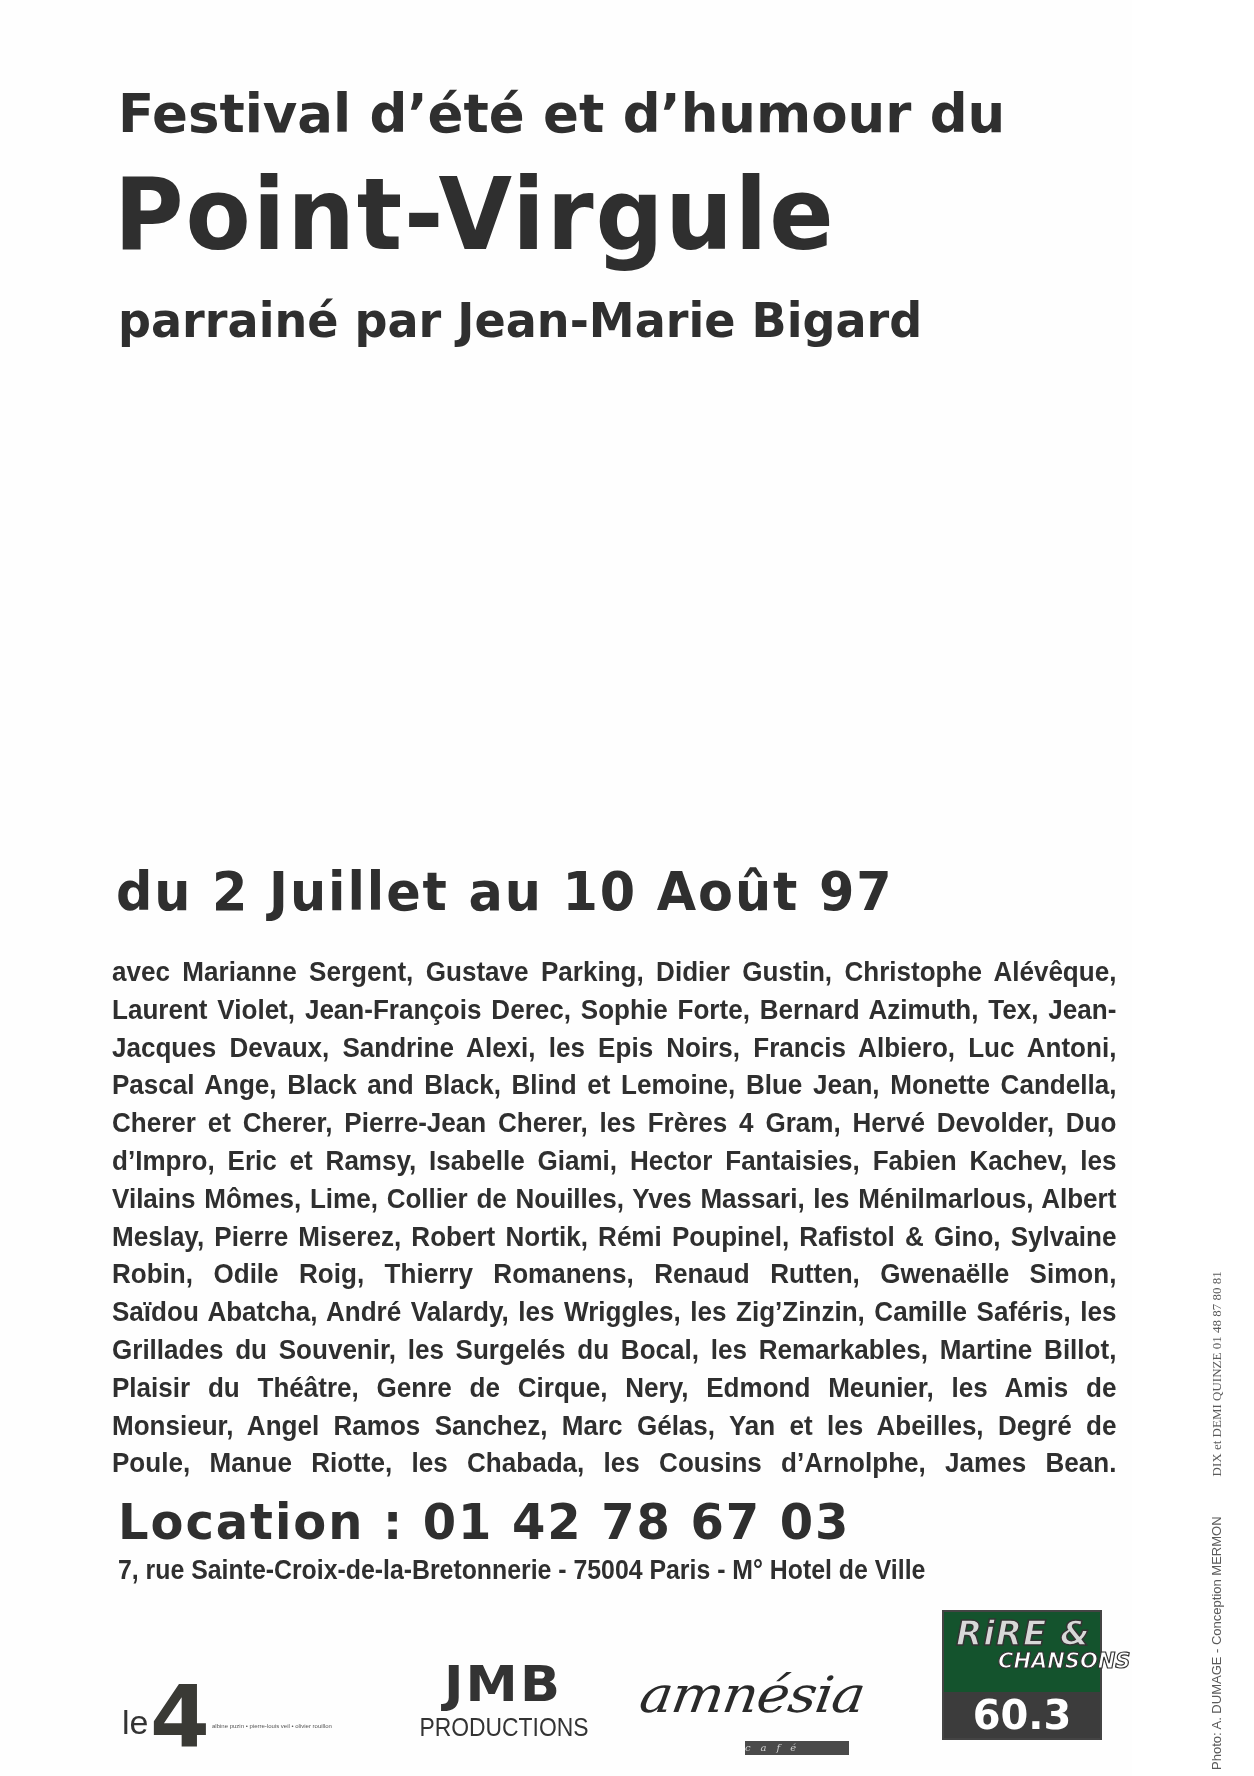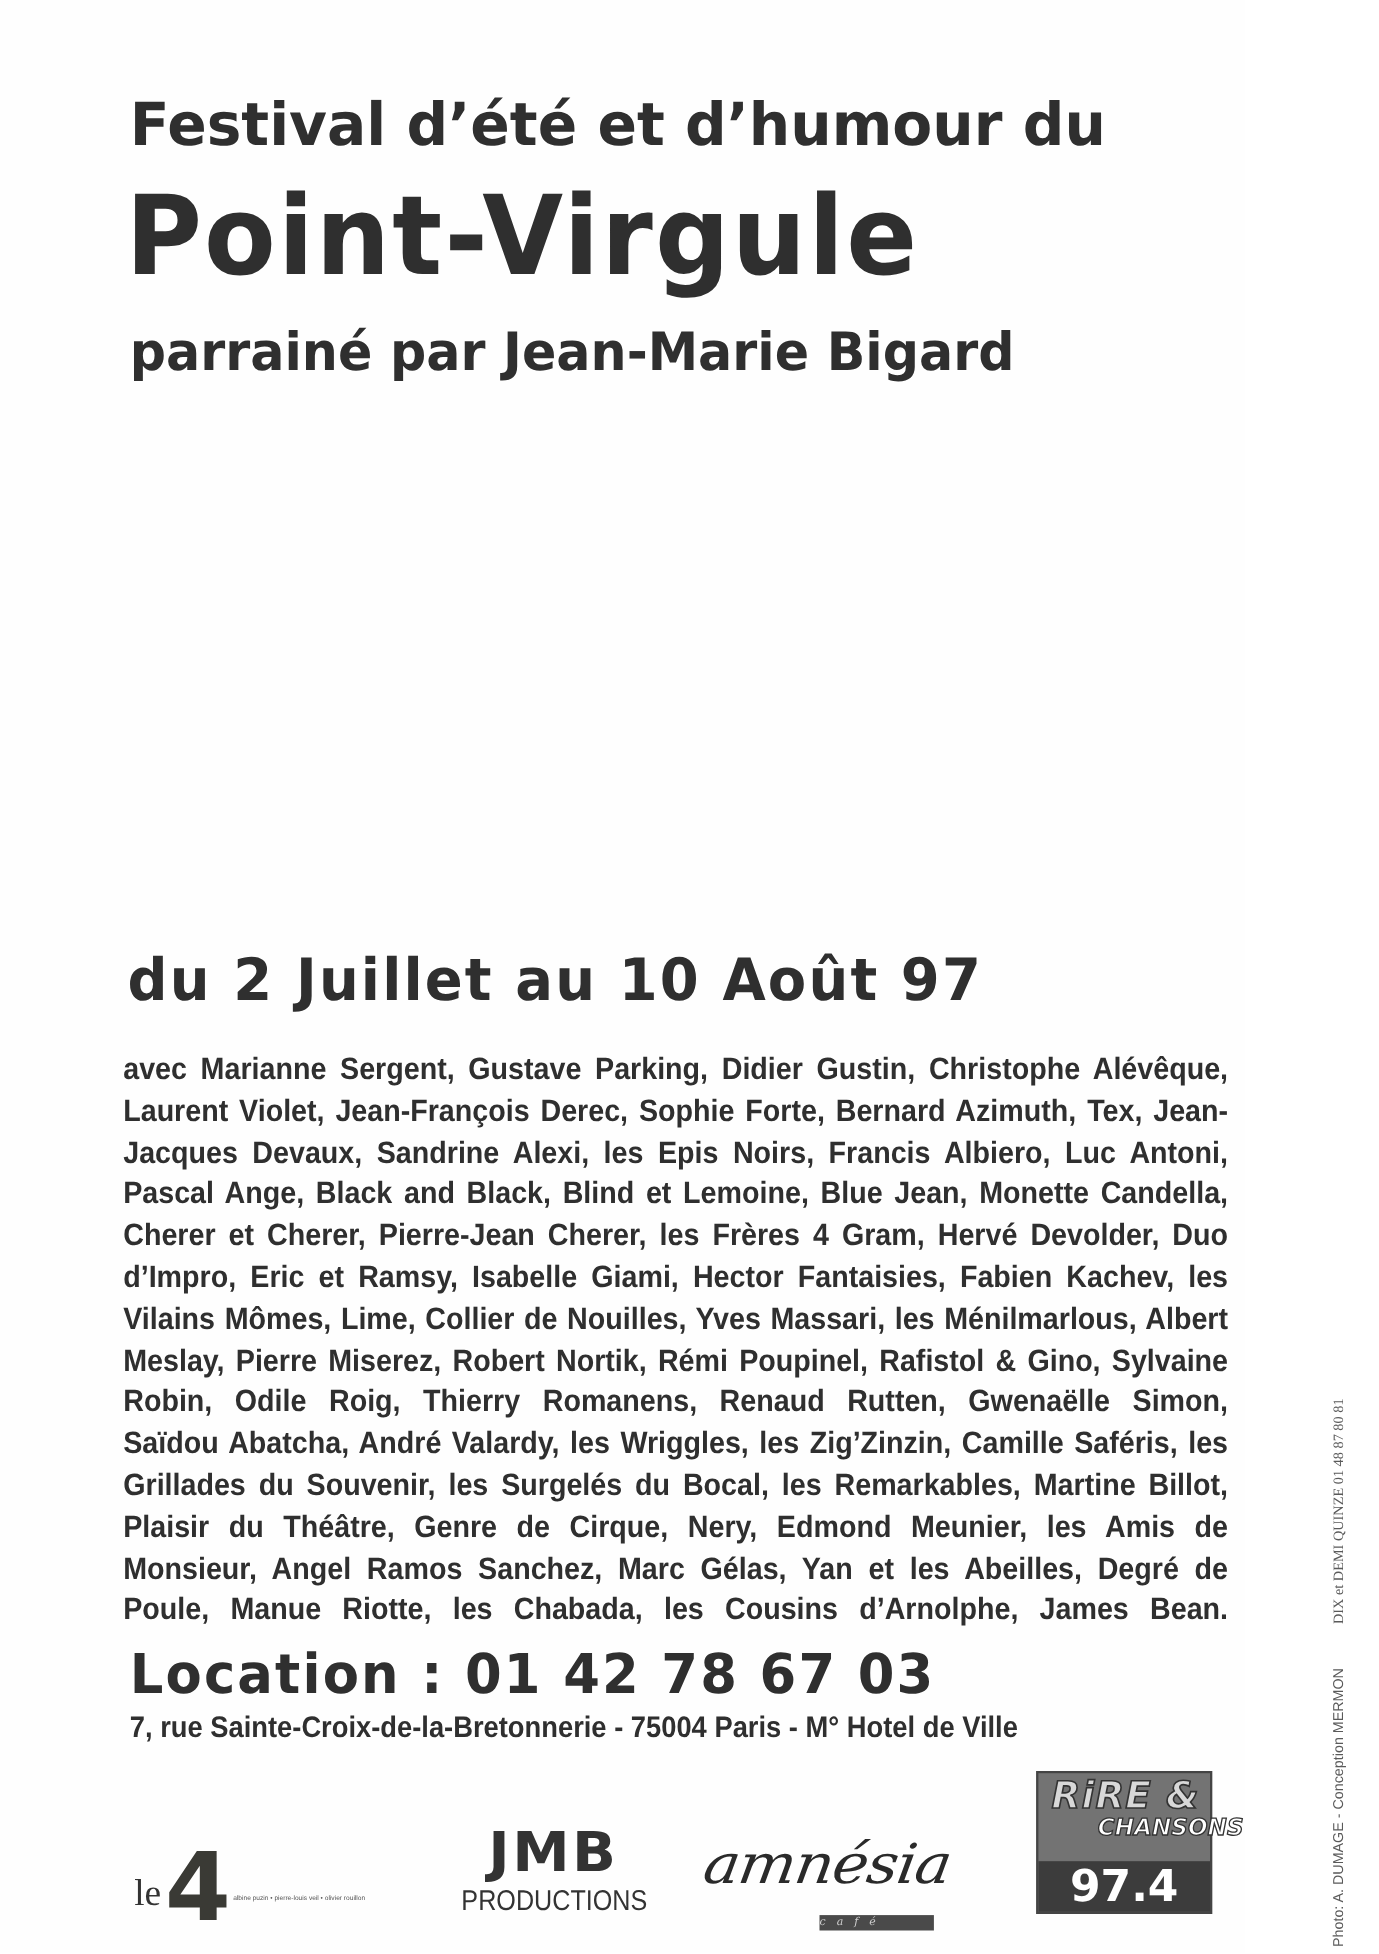--- a/index.html
+++ b/index.html
@@ -121,21 +121,21 @@
     }
     
     .logo-le4 {
       position: absolute;
       left: 120px; top: 1675px;
       width: 250px; height: 80px;
     }
     .logo-le4 .le {
       position: absolute;
       left: 2px; top: 28px;
-      font-family: Liberation Serif, serif;
+      font-family: Liberation Sans, sans-serif;
       font-size: 34px;
       color: #333;
     }
     .logo-le4 .four {
       position: absolute;
       left: 30px; top: -2px;
       font-family: "DejaVu Sans", sans-serif;
       font-weight: bold;
       font-size: 86px;
       line-height: 86px;
@@ -201,21 +201,21 @@
       font-size: 10px;
       line-height: 14px;
       letter-spacing: 10px;
     }
     .logo-radio {
       position: absolute;
       left: 942px; top: 1610px;
       width: 160px; height: 130px;
       border: 2px solid #444;
       box-sizing: border-box;
-      background: #737373;
+      background: #14532d;
     }
     .logo-radio .rire {
       position: absolute;
       left: 12px; top: 4px;
       font-family: "DejaVu Sans", sans-serif;
       font-weight: bold;
       font-style: italic;
       font-size: 34px;
       line-height: 34px;
       color: #d8d8d8;
@@ -319,21 +319,21 @@
 
   <div class="logo-amnesia">
     <span class="script">amnésia</span>
     <span class="cafe">café</span>
   </div>
 
   <div class="logo-radio">
     <span class="rire">RiRE &amp;</span>
     <span class="chansons">CHANSONS</span>
     <div class="freq-band">
-      <span class="freq">97.4</span>
+      <span class="freq">60.3</span>
     </div>
   </div>
 
   <div class="vertical-credits">
     <div class="vtext">
       <span class="photo">Photo: A. DUMAGE - Conception MERMON</span><span class="agency">DIX et DEMI QUINZE 01 48 87 80 81</span>
     </div>
   </div>
 
 </div>

